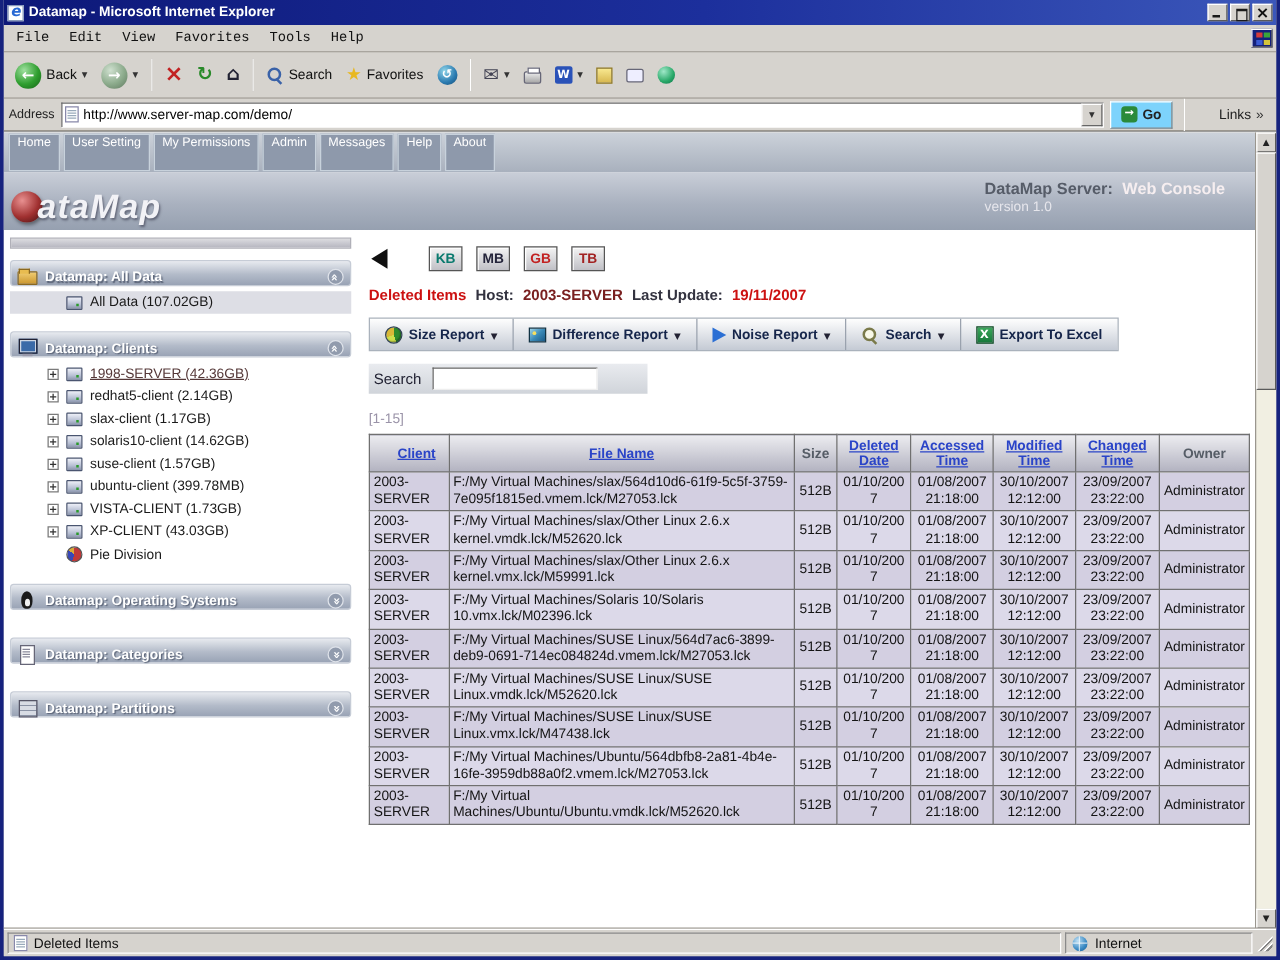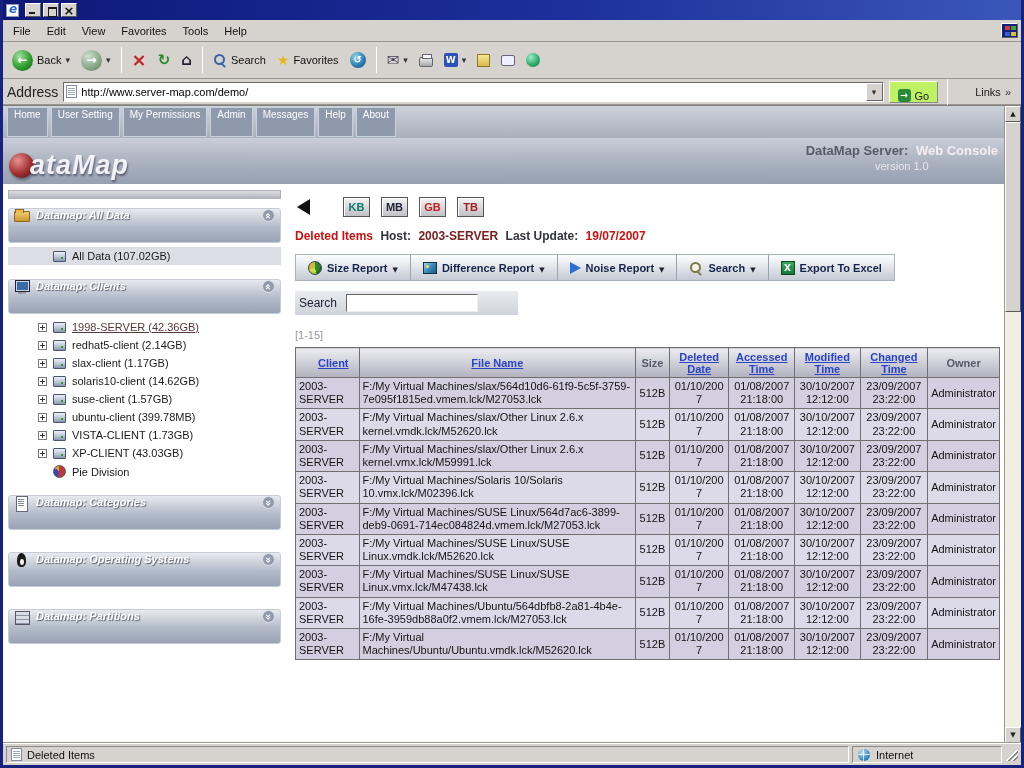--- a/index.html
+++ b/index.html
@@ -17,21 +17,21 @@
 .tb-btns { display:flex; }
 .tb-btn { width:16px; height:14px; background:#d6d3ce; border:1px solid; border-color:#fff #5a5a5a #5a5a5a #fff;
   margin-left:2px; position:relative; display:inline-flex; align-items:center; justify-content:center; }
 .glyph-min::before { content:""; position:absolute; left:3px; bottom:2px; width:6px; height:2px; background:#1a1a1a; }
 .glyph-rest::before { content:""; position:absolute; left:4px; top:3px; width:7px; height:7px; border:1px solid #1a1a1a; border-top-width:2px; }
 .glyph-close::before { content:"×"; color:#111; font:bold 13px/13px "DejaVu Sans",sans-serif; }
 
 
 .menubar { height:22px; flex:0 0 auto; background:#d6d3ce; border-bottom:1px solid #9a968e;
   display:flex; align-items:center; padding:0 3px 0 2px; }
-.menu-items { flex:1; display:flex; }
+.menu-items { flex:1; display:flex;font-family:Liberation Mono, monospace; }
 .menu-item { font-size:11px; color:#111; padding:4px 8px; }
 .win-flag { width:17px; height:15px; border:1px solid; border-color:#fff #666 #666 #fff;
   background:
     linear-gradient(#d43a3a,#d43a3a) 3px 2px/5px 4px no-repeat,
     linear-gradient(#3aa43a,#3aa43a) 9px 2px/5px 4px no-repeat,
     linear-gradient(#3a5ad4,#3a5ad4) 3px 8px/5px 4px no-repeat,
     linear-gradient(#d4c43a,#d4c43a) 9px 8px/5px 4px no-repeat,
     #14207a; }
 
 
@@ -62,66 +62,66 @@
 .ico-print::before { content:""; position:absolute; left:2px; top:-4px; width:8px; height:3px; background:#fff; border:1px solid #667; }
 .ico-word { width:14px; height:14px; background:#2a52b8; border-radius:2px; display:inline-flex; align-items:center; justify-content:center; }
 .ico-word::before { content:"W"; font:bold 9px "DejaVu Sans",sans-serif; color:#fff; }
 .ico-note { width:13px; height:13px; background:linear-gradient(#f8e890,#d8b850); border:1px solid #907820; }
 .ico-discuss { width:14px; height:11px; background:#eef; border:1px solid #667; border-radius:2px; }
 .ico-msn { width:14px; height:14px; border-radius:50%; background:radial-gradient(circle at 35% 30%,#9fe8c8,#28a868 60%,#10714a); }
 
 
 .addressbar { height:26px; flex:0 0 auto; background:#d6d3ce; border-bottom:1px solid #9a968e;
   display:flex; align-items:center; padding:0 4px; gap:5px; }
-.addr-label { font-size:14px; color:#222; }
+.addr-label { font-size:10px; color:#222; }
 .addr-field { flex:1; height:20px; background:#fff; border:1px solid; border-color:#6a6a6a #fff #fff #6a6a6a;
   display:flex; align-items:center; padding-left:2px; }
 .ico-page { width:11px; height:13px; background:#fff; border:1px solid #88a; position:relative; flex:0 0 auto; }
 .ico-page::before { content:""; position:absolute; left:1px; top:2px; width:7px; height:1px; background:#9ab;
   box-shadow:0 2px 0 #9ab,0 4px 0 #9ab,0 6px 0 #9ab; }
 .addr-input { flex:1; border:none; outline:none; background:transparent; font:11px "Liberation Sans",sans-serif; padding:0 4px; }
 .addr-drop { width:17px; height:18px; background:#d6d3ce; border:1px solid; border-color:#fff #666 #666 #fff;
   display:flex; align-items:center; justify-content:center; flex:0 0 auto; }
-.go-btn { display:flex; align-items:flex-end; gap:4px; font-size:11px; font-weight:normal; color:#222;
-  height:22px; padding:0 8px; background:#bef264; border:1px solid; border-color:#fff #888 #888 #fff; }
+.go-btn { display:flex; align-items:center; gap:4px; font-size:11px; font-weight:bold; color:#222;
+  height:22px; padding:0 8px; background:#7dd3fc; border:1px solid; border-color:#fff #888 #888 #fff; }
 .ico-go { width:13px; height:13px; border-radius:3px; background:#2a8a3a; position:relative; }
 .ico-go::before { content:"→"; position:absolute; inset:0; color:#fff; font:bold 9px/13px "DejaVu Sans",sans-serif; text-align:center; }
 .links-btn { display:flex; align-items:center; gap:4px; font-size:11px; color:#222; padding:0 6px;margin-left:12px; }
 .chev-right::before { content:"»"; color:#333; font-size:11px; }
 
 
 .page { flex:1; min-height:0; display:flex; border-top:1px solid #808080; background:#fff; }
 .doc { flex:1; min-width:0; display:flex; flex-direction:column; overflow:hidden; background:#fff; }
 
 .tabs-band { height:32px; flex:0 0 auto; background:linear-gradient(#ccd2da,#a8b0bd);
   display:flex; gap:3px; padding:1px 0 1px 4px; }
 .tab { background:#8e99ab; border:1px solid #c8d2dc; color:#fff; font-size:10px; padding:1px 6px 2px; white-space:nowrap; }
 
 .logo-band { height:46px; flex:0 0 auto; position:relative;
   background:linear-gradient(180deg,#c9ced8 0%,#a9b1bf 55%,#96a0b0 100%); }
 .logo { position:absolute; left:6px; bottom:3px; display:flex; align-items:center; }
 .logo-orb { width:25px; height:25px; border-radius:50%; flex:0 0 auto;
   background:radial-gradient(circle at 35% 30%,#e89090,#a03030 55%,#401010); box-shadow:1px 2px 3px rgba(0,0,0,.4); }
 .logo-text { color:#f2f2f6; font:italic bold 27px "Liberation Sans",sans-serif; letter-spacing:1px;
   margin-left:-4px; text-shadow:1px 2px 2px rgba(40,40,60,.55); }
-.server-info { position:absolute; right:6px; top:5px; text-align:center; }
+.server-info { position:absolute; right:24px; top:5px; text-align:left; }
 .server-line { font-size:13px; font-weight:bold; white-space:nowrap; }
 .srv-label { color:#565c68; }
 .srv-console { color:#f6eef0; margin-left:4px; }
 .srv-version { font-size:11px; color:#e6e6ec; margin-top:2px; }
 
 .content-row { flex:1; min-height:0; display:flex; background:#fff; }
 
 
 .sidebar { width:284px; flex:0 0 auto; padding:6px 6px 0 5px; overflow:hidden; background:#fff; }
 .side-topbar { height:9px; background:linear-gradient(#dcdce0,#b6b6c0); border:1px solid #b0b0b8; margin-bottom:9px; }
 .side-section { margin-bottom:14px; }
 .side-section.collapsed { margin-bottom:22px; }
-.side-header { height:35px; display:flex; align-items:flex-start; gap:6px; padding:0 5px; border-radius:3px;
-  background:linear-gradient(180deg,#e7eaef 0%,#b3bbc9 55%,#99a3b5 100%); border:1px solid #c6ccd6;font-style:italic; }
+.side-header { height:21px; display:flex; align-items:flex-end; gap:6px; padding:0 5px; border-radius:3px;
+  background:linear-gradient(180deg,#e7eaef 0%,#b3bbc9 55%,#99a3b5 100%); border:1px solid #c6ccd6; }
 .side-title { flex:1; color:#fff; font-weight:bold; font-size:11px; text-shadow:1px 1px 1px rgba(70,80,100,.85); white-space:nowrap; }
 .chev { width:13px; height:13px; border-radius:50%; background:#919bad; border:1px solid #dfe3ea; color:#fff;
   display:flex; align-items:center; justify-content:center; flex:0 0 auto; }
 .chev::before { content:"»"; font:bold 10px/10px "DejaVu Sans",sans-serif; display:block; }
 .chev.up::before { transform:rotate(-90deg); }
 .chev.down::before { transform:rotate(90deg); }
 .side-items { padding:4px 0 0 0; }
 .side-item { display:flex; align-items:center; gap:6px; padding:3px 2px 3px 30px; font-size:11px; color:#1a1a1a; }
 .side-item.hl { background:#dddee5; }
 .plus { width:9px; height:9px; border:1px solid #7a7a7a; background:#fff; position:relative; flex:0 0 auto; }
@@ -227,20 +227,21 @@
 .grip { width:13px; height:13px; flex:0 0 auto;
   background:linear-gradient(135deg,transparent 0 52%,#fff 52% 58%,#848484 58% 66%,transparent 66% 72%,#fff 72% 78%,#848484 78% 86%,transparent 86%); }
 </style>
 </head>
 <body>
 
 <div class="window">
 
   <div class="titlebar">
     <span class="win-ico"></span>
+    <span class="title-text">Datamap - Microsoft Internet Explorer</span>
     <span class="tb-btns">
       <span class="tb-btn">
           <span class="glyph-min"></span>
         </span>
       <span class="tb-btn">
           <span class="glyph-rest"></span>
         </span>
       <span class="tb-btn">
           <span class="glyph-close"></span>
         </span>
@@ -428,30 +429,30 @@
   </div>
                   <div class="side-item">
     <span class="plus hide"></span>
     <span class="item-ico ico-pie"></span>
     <span class="item-label">Pie Division</span>
   </div>
                 </div>
   </div>
               <div class="side-section collapsed">
     <div class="side-header">
+      <span class="side-ico ico-penguin"></span>
+      <span class="side-title">Datamap: Operating Systems</span>
+      <span class="chev down"></span>
+    </div>
+
+  </div>
+              <div class="side-section collapsed">
+    <div class="side-header">
       <span class="side-ico ico-notes"></span>
       <span class="side-title">Datamap: Categories</span>
-      <span class="chev down"></span>
-    </div>
-
-  </div>
-              <div class="side-section collapsed">
-    <div class="side-header">
-      <span class="side-ico ico-penguin"></span>
-      <span class="side-title">Datamap: Operating Systems</span>
       <span class="chev down"></span>
     </div>
 
   </div>
               <div class="side-section collapsed">
     <div class="side-header">
       <span class="side-ico ico-disks"></span>
       <span class="side-title">Datamap: Partitions</span>
       <span class="chev down"></span>
     </div>
@@ -468,21 +469,21 @@
                 <span class="unit-btn" style="color: rgb(36, 36, 58);">MB</span>
                 <span class="unit-btn" style="color: rgb(194, 34, 34);">GB</span>
                 <span class="unit-btn" style="color: rgb(162, 34, 34); text-align: right;">TB</span>
               </div>
           </div>
           <div class="status-line">
             <span class="t-red">Deleted Items</span>
             <span class="t-dark">Host:</span>
             <span class="t-maroon">2003-SERVER</span>
             <span class="t-dark">Last Update:</span>
-            <span class="t-red">19/07/2007</span>
+            <span class="t-red">19/11/2007</span>
           </div>
           <div class="actions" id="actions-band">
               <div class="act-btn">
     <span class="act-ico ico-piechart"></span>
     <span class="act-label">Size Report</span>
     <span class="caret"></span>
   </div>
               <div class="act-btn">
     <span class="act-ico ico-image"></span>
     <span class="act-label">Difference Report</span>

